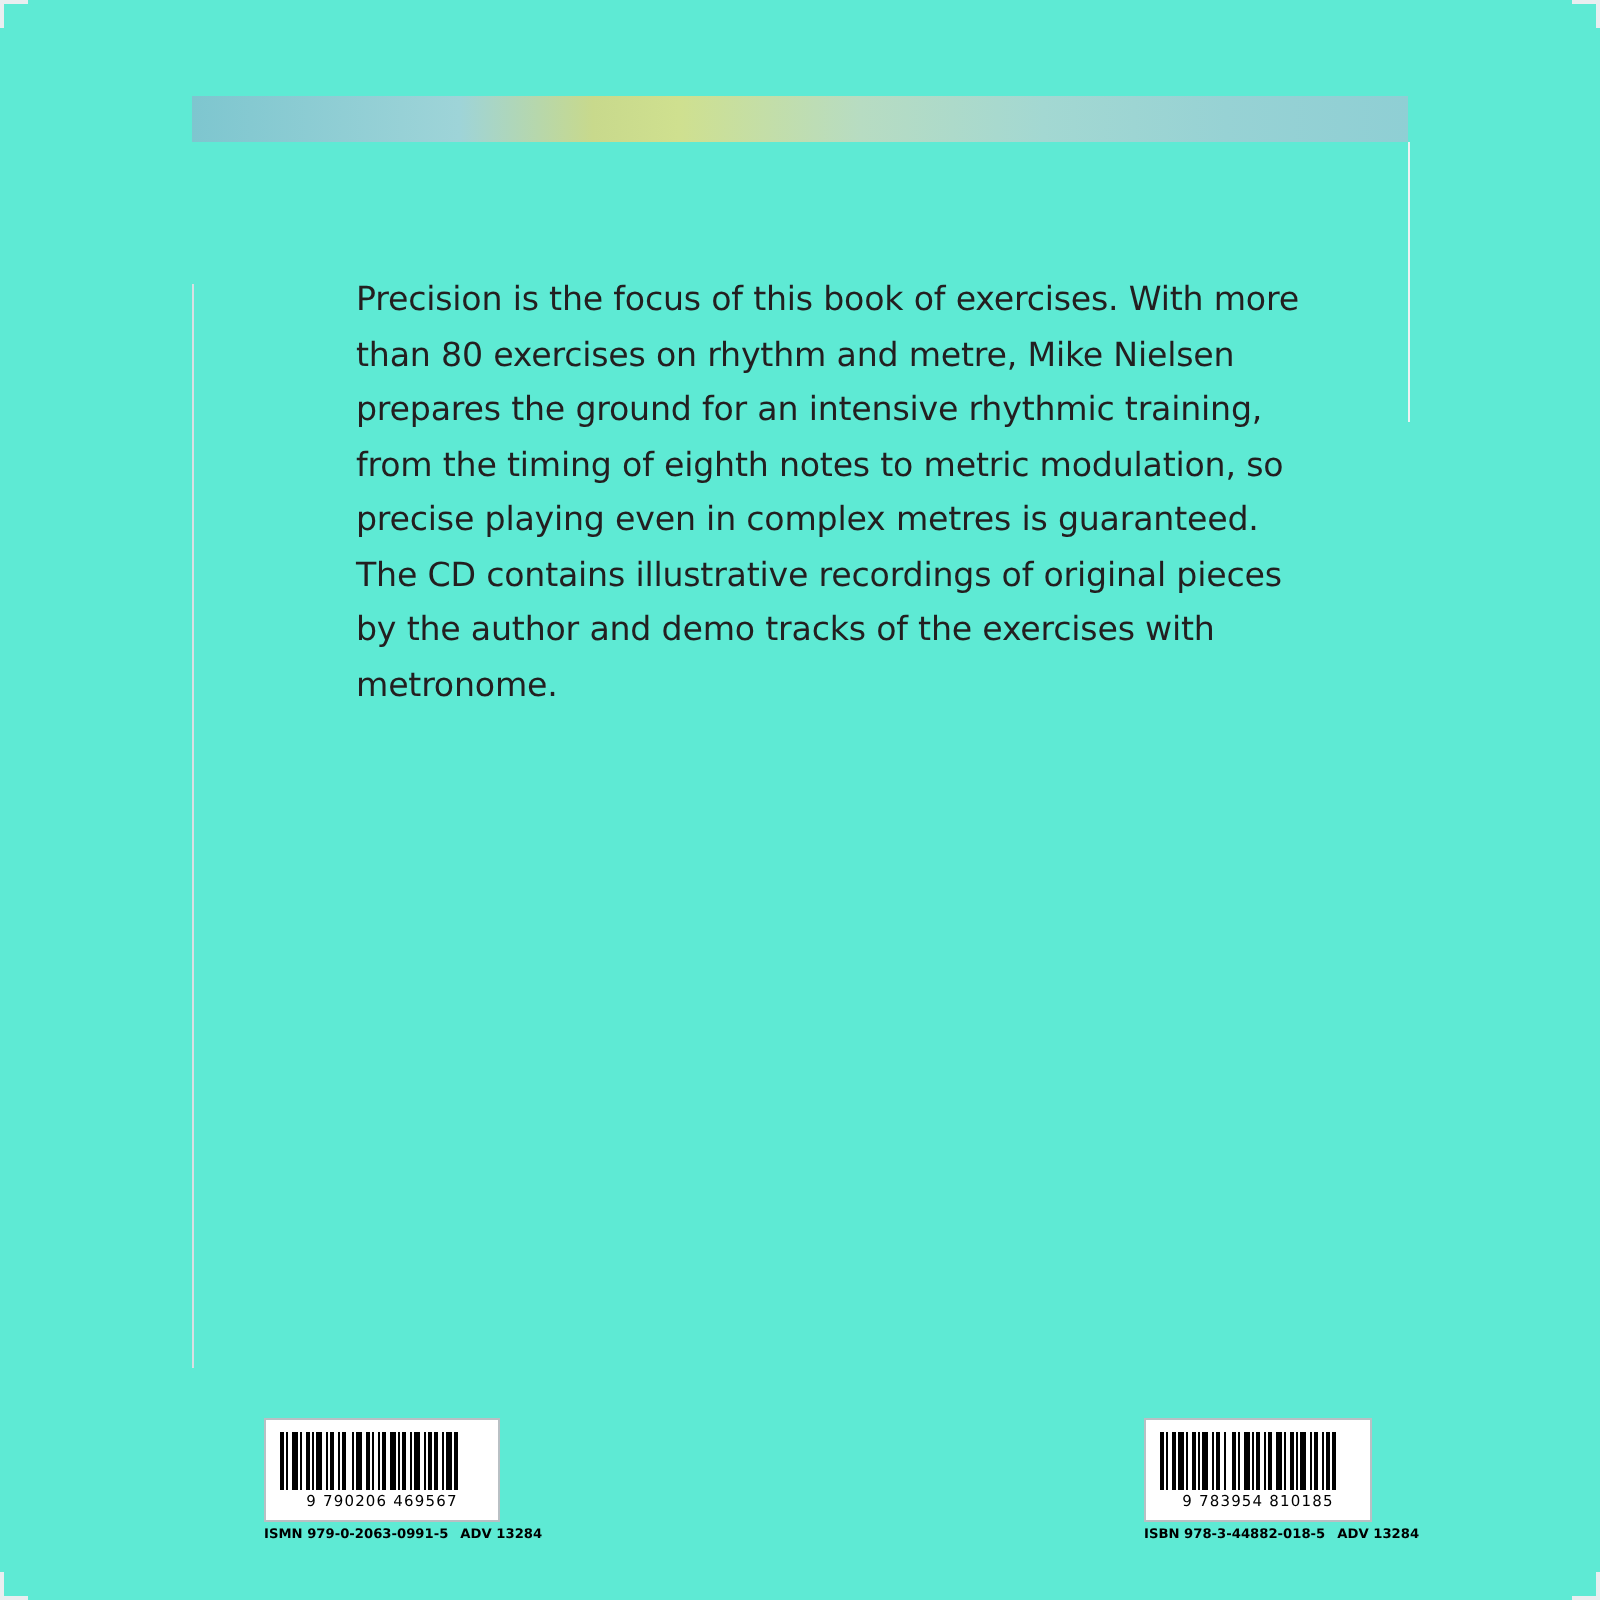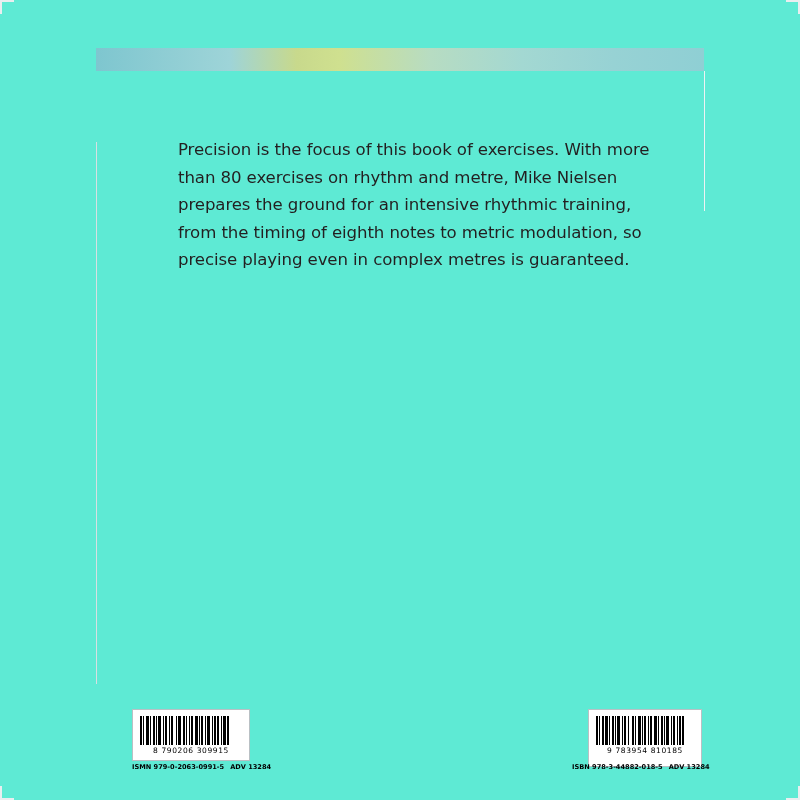--- a/index.html
+++ b/index.html
@@ -87,21 +87,21 @@
 
   
   .barcode-box {
     position: absolute;
     background: #ffffff;
     border: 1px solid #b9c0c4;
     box-sizing: border-box;
     padding: 6px 7px 4px 7px;
   }
   .barcode-left  { left: 132px; top: 709px; width: 118px; height: 52px; }
-  .barcode-right { left: 572px; top: 709px; width: 114px; height: 58px; margin-left: 16px; }
+  .barcode-right { left: 572px; top: 709px; width: 114px; height: 52px; }
 
   .bars {
     height: 29px;
     display: flex;
     align-items: flex-end;
     gap: 0;
   }
   .bars span {
     display: block;
     height: 100%;
@@ -157,20 +157,21 @@
   <div class="edge-mark edge-left-bot"></div>
   <div class="edge-mark edge-right-bot"></div>
 
   <div class="band"></div>
 
   <div class="vrule"></div>
   <div class="vrule-right"></div>
 
   <div class="copy">
     <p>Precision is the focus of this book of exercises. With more than 80 exercises on rhythm and metre, Mike Nielsen prepares the ground for an intensive rhythmic training, from the timing of eighth notes to metric modulation, so precise playing even in complex metres is guaranteed.</p>
+    <p>The CD contains illustrative recordings of original pieces by the author and demo tracks of the exercises with metronome.</p>
   </div>
 
   <div class="barcode-box barcode-left">
     <div class="bars">
       <span style="width:2px"></span>
         <span style="width:1px;background:#fff"></span>
       <span style="width:1px"></span>
         <span style="width:2px;background:#fff"></span>
       <span style="width:3px"></span>
         <span style="width:1px;background:#fff"></span>
@@ -217,21 +218,21 @@
       <span style="width:2px"></span>
         <span style="width:1px;background:#fff"></span>
       <span style="width:2px"></span>
         <span style="width:2px;background:#fff"></span>
       <span style="width:1px"></span>
         <span style="width:1px;background:#fff"></span>
       <span style="width:3px"></span>
         <span style="width:1px;background:#fff"></span>
       <span style="width:2px"></span>
     </div>
-    <div class="barcode-digits">8 790206 309915</div>
+    <div class="barcode-digits">9 790206 469567</div>
   </div>
   <div class="barcode-caption cap-left">
     <div class="cap-inner">
       <span>ISMN 979-0-2063-0991-5</span>
       <span class="cap-sep"></span>
       <span>ADV 13284</span>
     </div>
   </div>
 
   <div class="barcode-box barcode-right">

